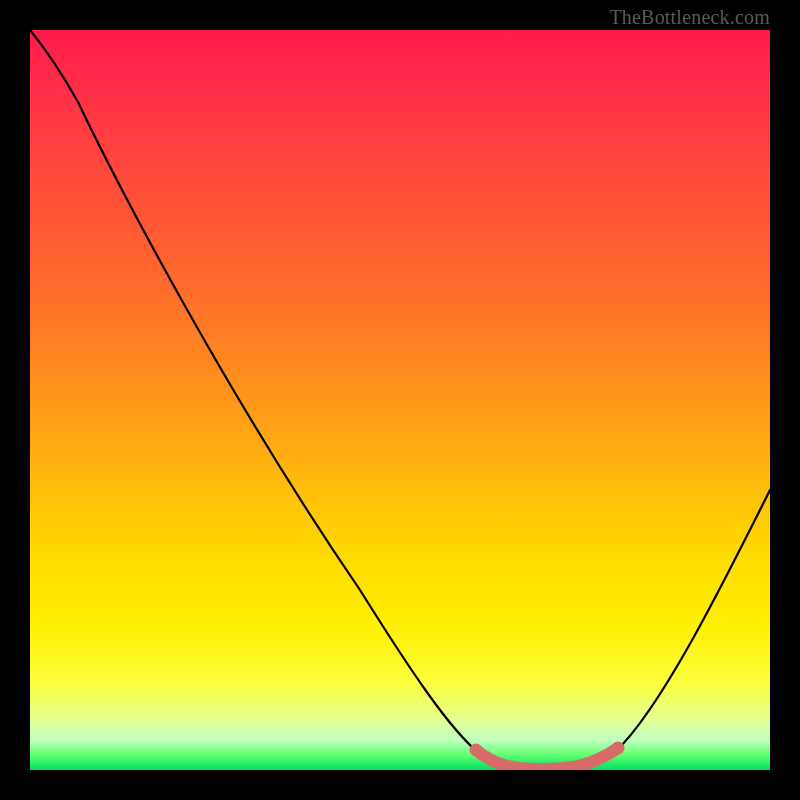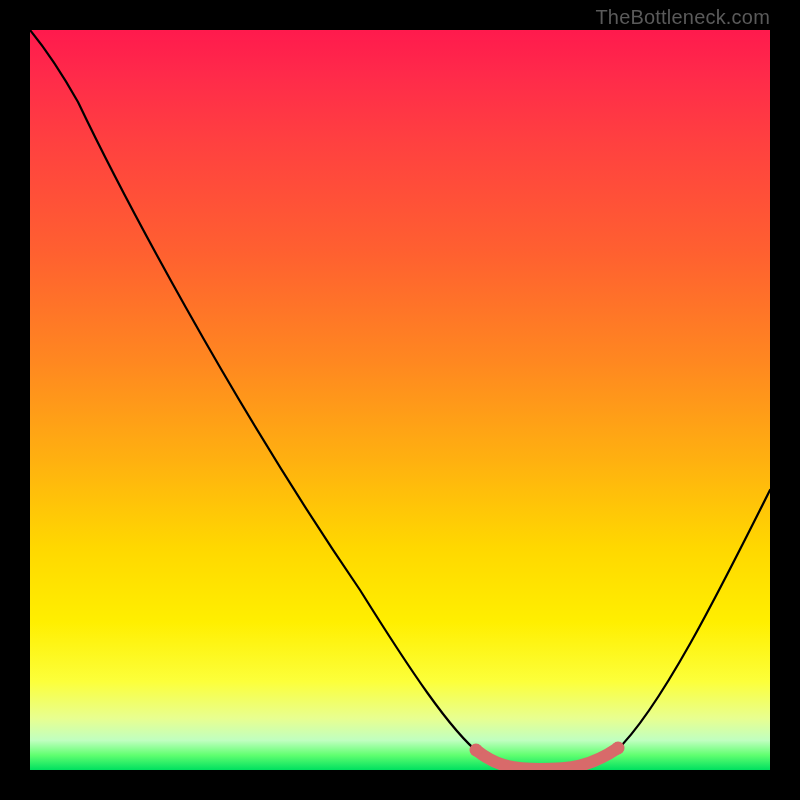--- a/index.html
+++ b/index.html
@@ -11,20 +11,21 @@
     overflow: hidden;
     font-family: Arial, Helvetica, sans-serif;
   }
   .frame {
     position: absolute;
     top: 0;
     left: 0;
     width: 800px;
     height: 800px;
     background: #000;
+    font-family: Liberation Serif, serif;
   }
   .plot-area {
     position: absolute;
     top: 30px;
     left: 30px;
     width: 740px;
     height: 740px;
     overflow: hidden;
   }
   .gradient {

